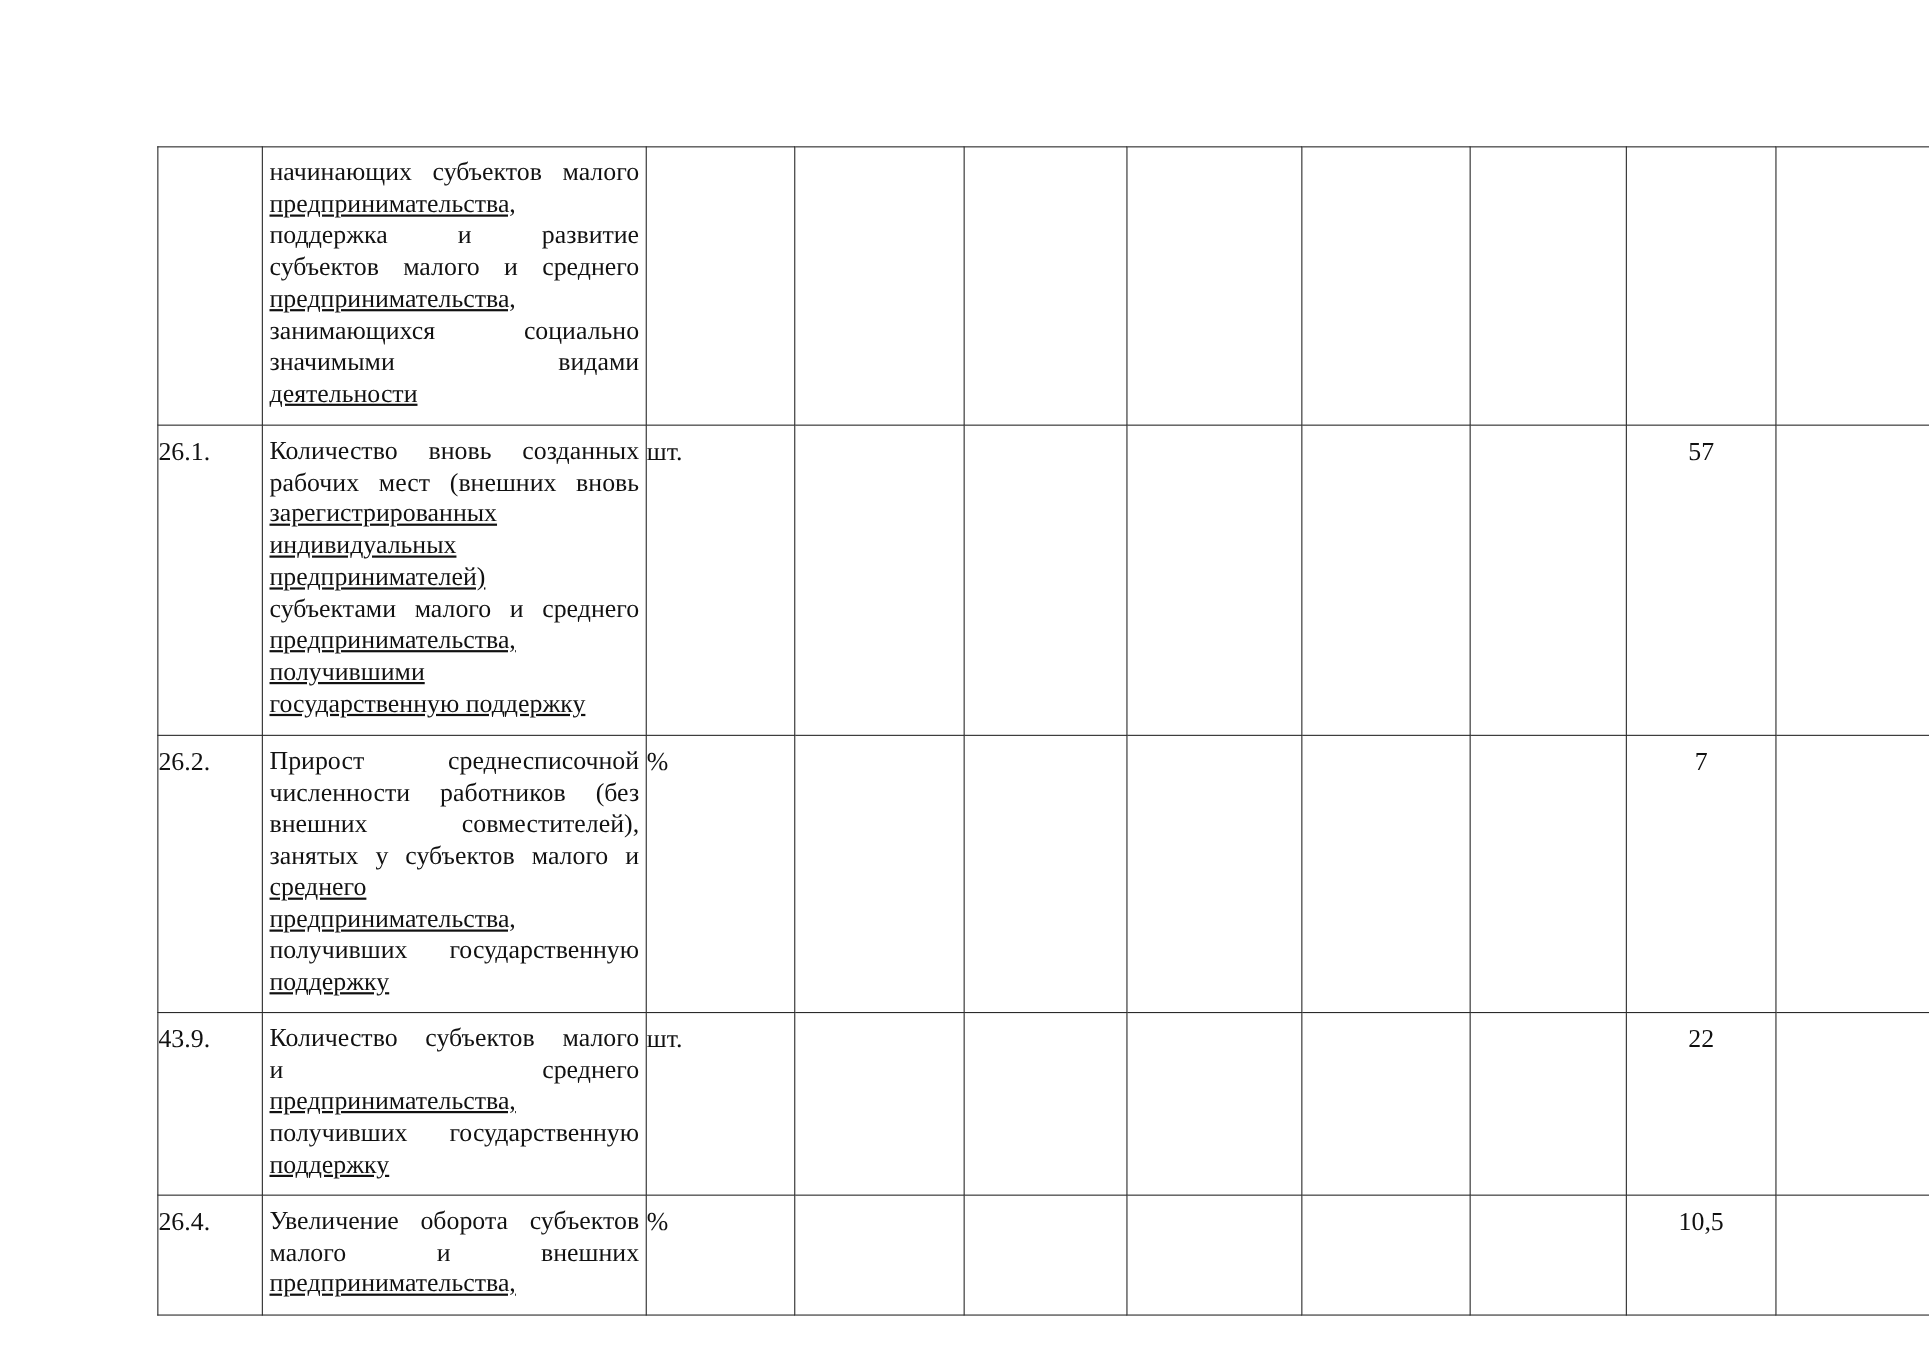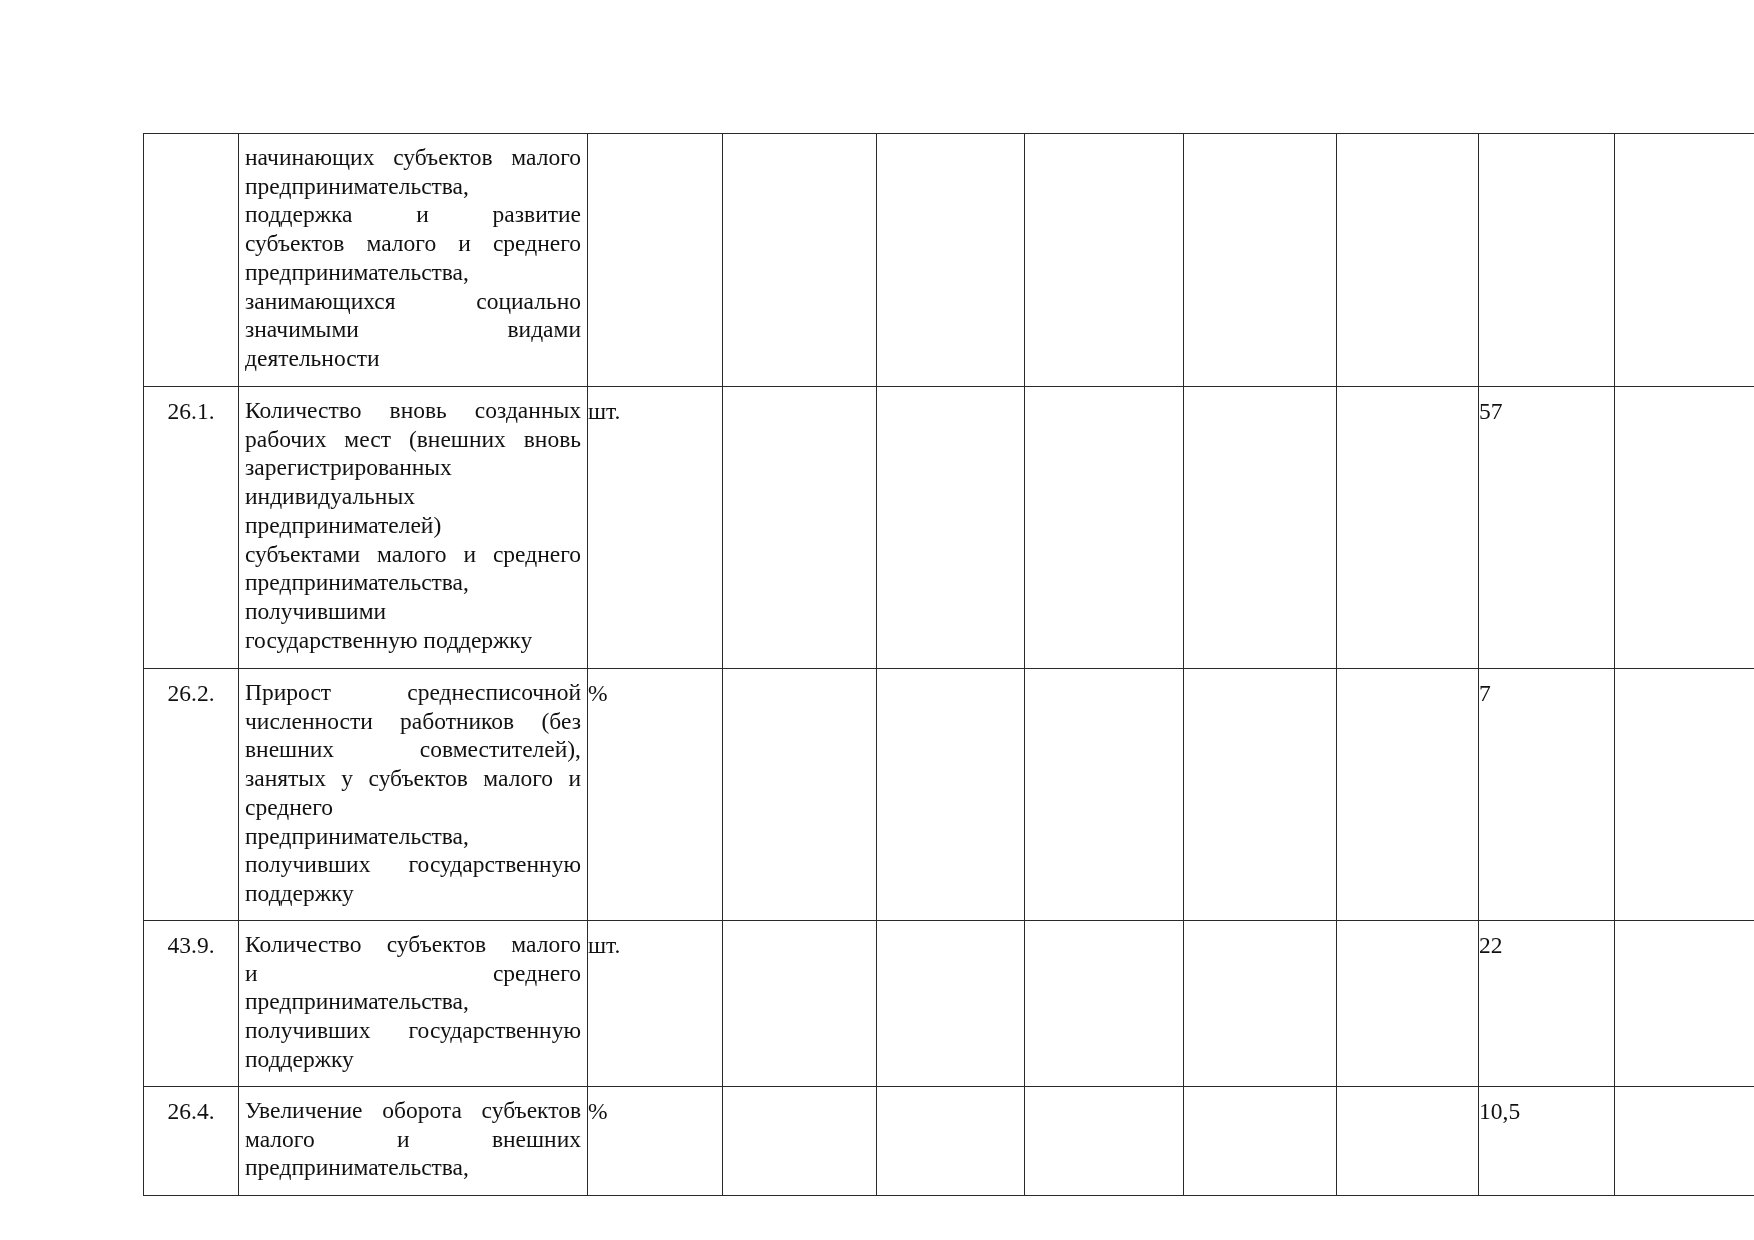--- a/index.html
+++ b/index.html
@@ -3,26 +3,26 @@
 <meta charset="utf-8">
 <style>
   html, body { margin: 0; padding: 0; background: #ffffff; }
   body { width: 1754px; height: 1240px; position: relative; overflow: hidden;
          font-family: "Liberation Serif", "DejaVu Serif", serif; color: #111; }
   .page { position: absolute; left: 0; top: 16px; width: 1754px; height: 1240px; }
   table.doc { position: absolute; left: 143px; top: 117px; border-collapse: collapse;
               table-layout: fixed; width: 1700px; }
   table.doc td { border: 1.5px solid #2a2a2a; vertical-align: top; padding: 0;
                  font-size: 23.5px; line-height: 28.7px; }
-  td.num { text-align: center; padding-top: 10px !important; }
+  td.num { text-align: left; padding-top: 10px !important; }
   td.desc { padding: 9px 6px 6px 6px !important; text-align: justify; }
   td.unit { text-align: left; padding-top: 10px !important; }
-  td.val { text-align: left; padding-top: 10px !important; }
+  td.val { text-align: center; padding-top: 10px !important; }
   .line { display: block; text-align: justify; text-align-last: justify; white-space: nowrap; }
-  .line.left { text-align-last: left; }
+  .line.left { text-align-last: left; text-decoration: underline; }
 </style>
 </head>
 <body>
 
 <div class="page">
   <table class="doc">
     <colgroup>
       <col style="width:95px">
       <col style="width:349px">
       <col style="width:135px">

